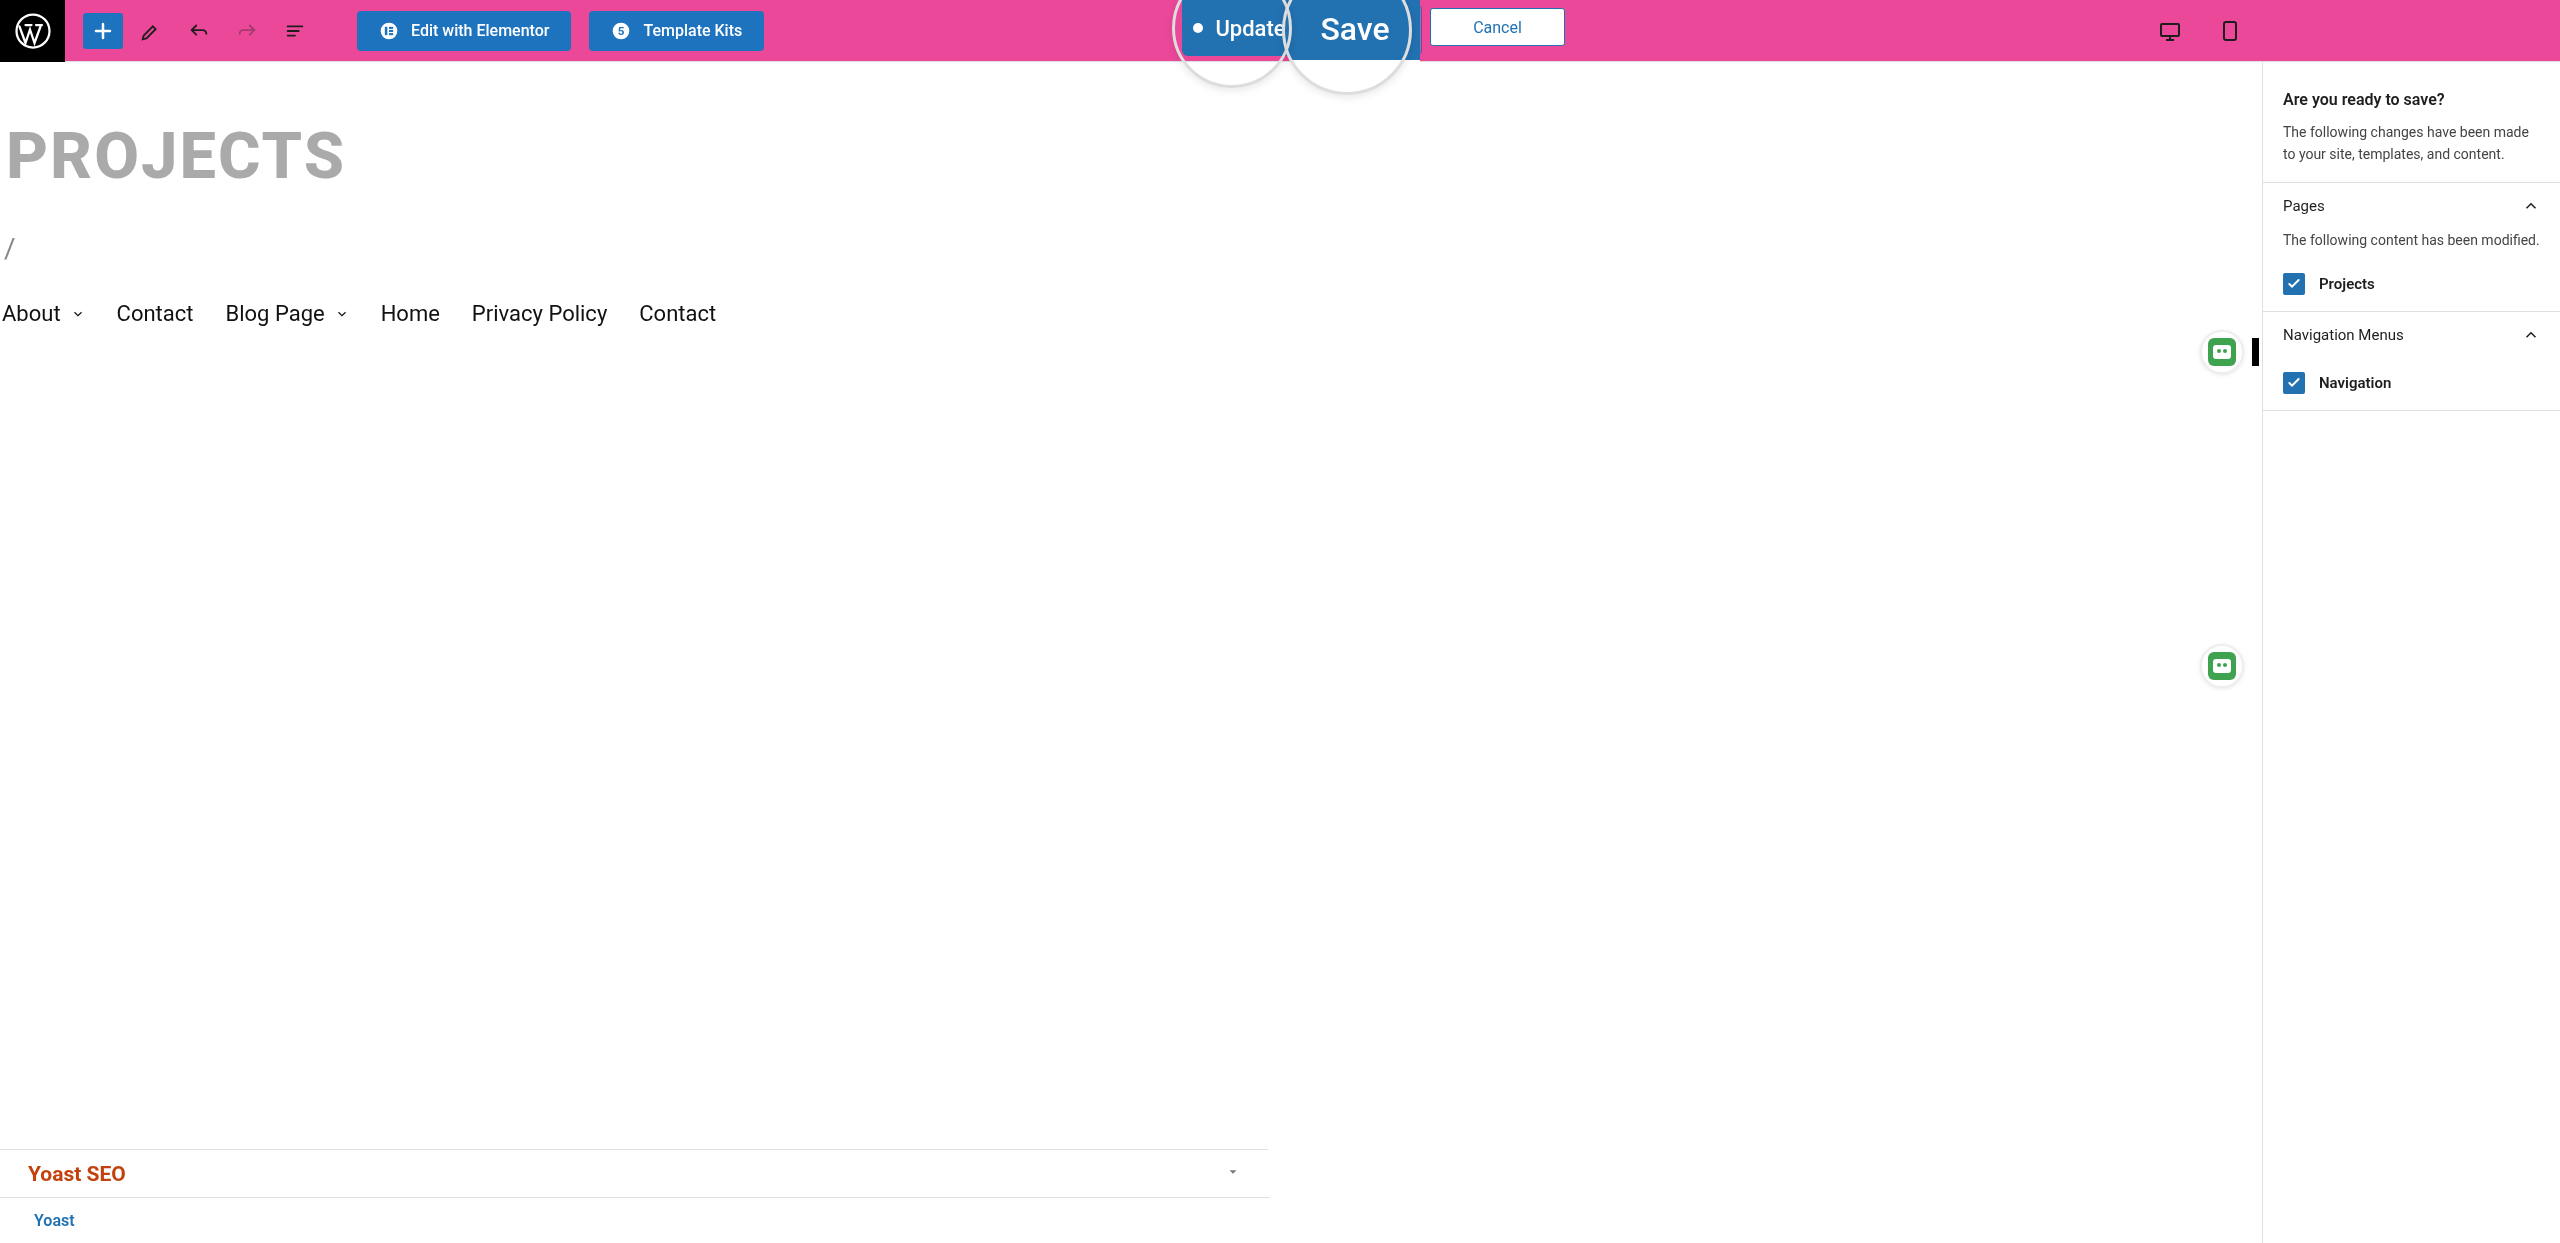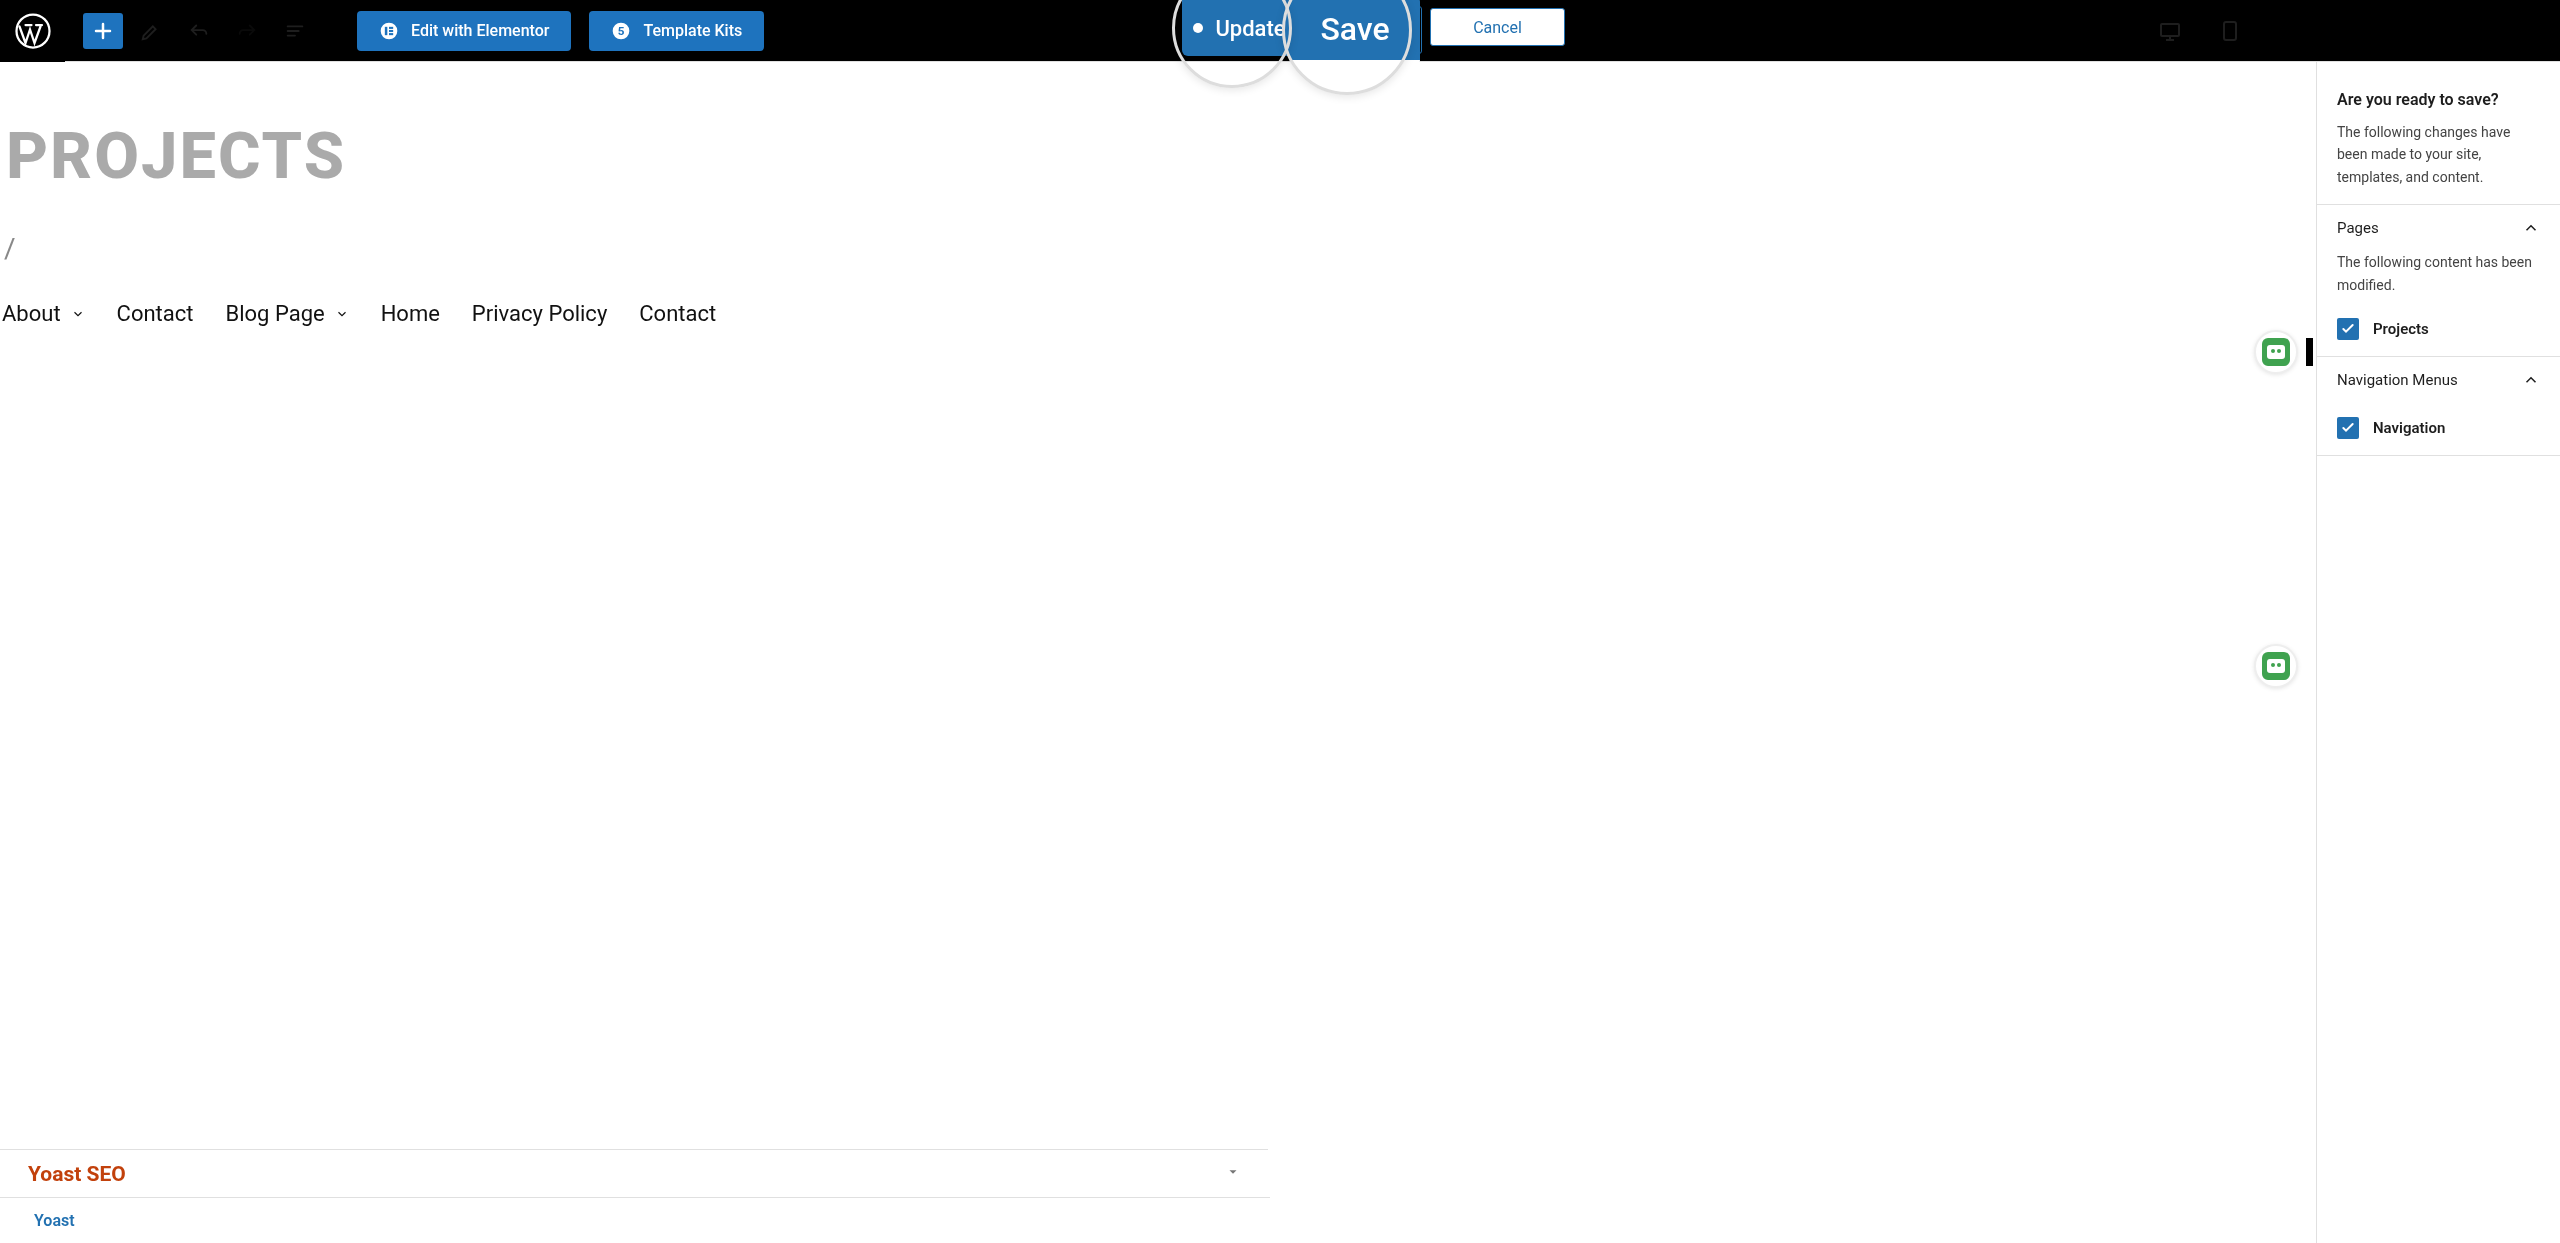--- a/index.html
+++ b/index.html
@@ -1,18 +1,18 @@
 <!DOCTYPE html>
 <html><head>
   <meta charset="utf-8">
   <style>
     * { margin: 0; padding: 0; box-sizing: border-box; font-family: -apple-system, BlinkMacSystemFont, "Segoe UI", Roboto, sans-serif; }
     body { background: #fff; overflow: hidden; width: 2560px; height: 1243px; position: relative; transform-origin: top left; }
     
-    .topbar { height: 62px; background: #000000; border-bottom: 1px solid #e0e0e0; display: flex; align-items: center; position: relative; }
+    .topbar { height: 62px; background: #ec4899; border-bottom: 1px solid #e0e0e0; display: flex; align-items: center; position: relative; }
     .wp-logo { width: 65px; height: 62px; background: #000; display: flex; align-items: center; justify-content: center; }
     .wp-logo svg { width: 36px; height: 36px; }
     .toolbar-group { display: flex; align-items: center; gap: 8px; margin-left: 18px; }
     .btn-add { width: 40px; height: 36px; background: #1e73be; border-radius: 3px; display: flex; align-items: center; justify-content: center; cursor: pointer; }
     .btn-add svg { width: 24px; height: 24px; }
     .toolbar-icon { width: 40px; height: 36px; display: flex; align-items: center; justify-content: center; cursor: pointer; }
     .toolbar-icon svg { width: 22px; height: 22px; }
     .toolbar-icon.disabled svg { opacity: 0.35; }
     
     .elementor-btns { display: flex; gap: 18px; margin-left: 42px; }
@@ -36,21 +36,21 @@
     .btn-cancel { position: absolute; top: 8px; left: 1430px; width: 135px; height: 38px; border: 1px solid #2271b1; color: #2271b1; border-radius: 3px; display: flex; align-items: center; justify-content: center; font-size: 16px; font-weight: 400; cursor: pointer; background: #fff; }
     
     .main-area { display: flex; height: calc(100% - 62px); }
     .editor { flex: 1; position: relative; padding: 0; }
     .page-title { font-size: 65px; font-weight: 800; color: #aaa; letter-spacing: 2px; padding: 56px 0 0 6px; }
     .slash { font-size: 28px; color: #888; padding: 38px 0 0 4px; }
     .nav-menu { display: flex; gap: 32px; padding: 36px 0 0 2px; font-size: 22px; color: #111; }
     .nav-item { display: flex; align-items: center; gap: 10px; cursor: pointer; }
     .nav-item svg { width: 14px; height: 14px; }
     
-    .sidebar { width: 244px; border-left: 1px solid #e0e0e0; background: #fff; display: flex; flex-direction: column; }
+    .sidebar { width: 298px; border-left: 1px solid #e0e0e0; background: #fff; display: flex; flex-direction: column; }
     .sidebar-section { padding: 16px 20px; }
     .sidebar-heading { font-size: 16px; font-weight: 600; color: #1e1e1e; margin-bottom: 12px; }
     .sidebar-text { font-size: 14px; color: #444; line-height: 1.6; }
     .sidebar-divider { height: 1px; background: #e0e0e0; }
     .sidebar-row-head { display: flex; justify-content: space-between; align-items: center; padding: 14px 20px; cursor: pointer; }
     .sidebar-row-head .title { font-size: 15px; font-weight: 400; color: #1e1e1e; }
     .sidebar-row-head svg { width: 18px; height: 18px; }
     .sidebar-check-row { display: flex; align-items: center; gap: 14px; padding: 6px 20px 16px 20px; }
     .checkbox { width: 22px; height: 22px; background: #2271b1; border-radius: 2px; display: flex; align-items: center; justify-content: center; cursor: pointer; }
     .checkbox svg { width: 16px; height: 16px; }

